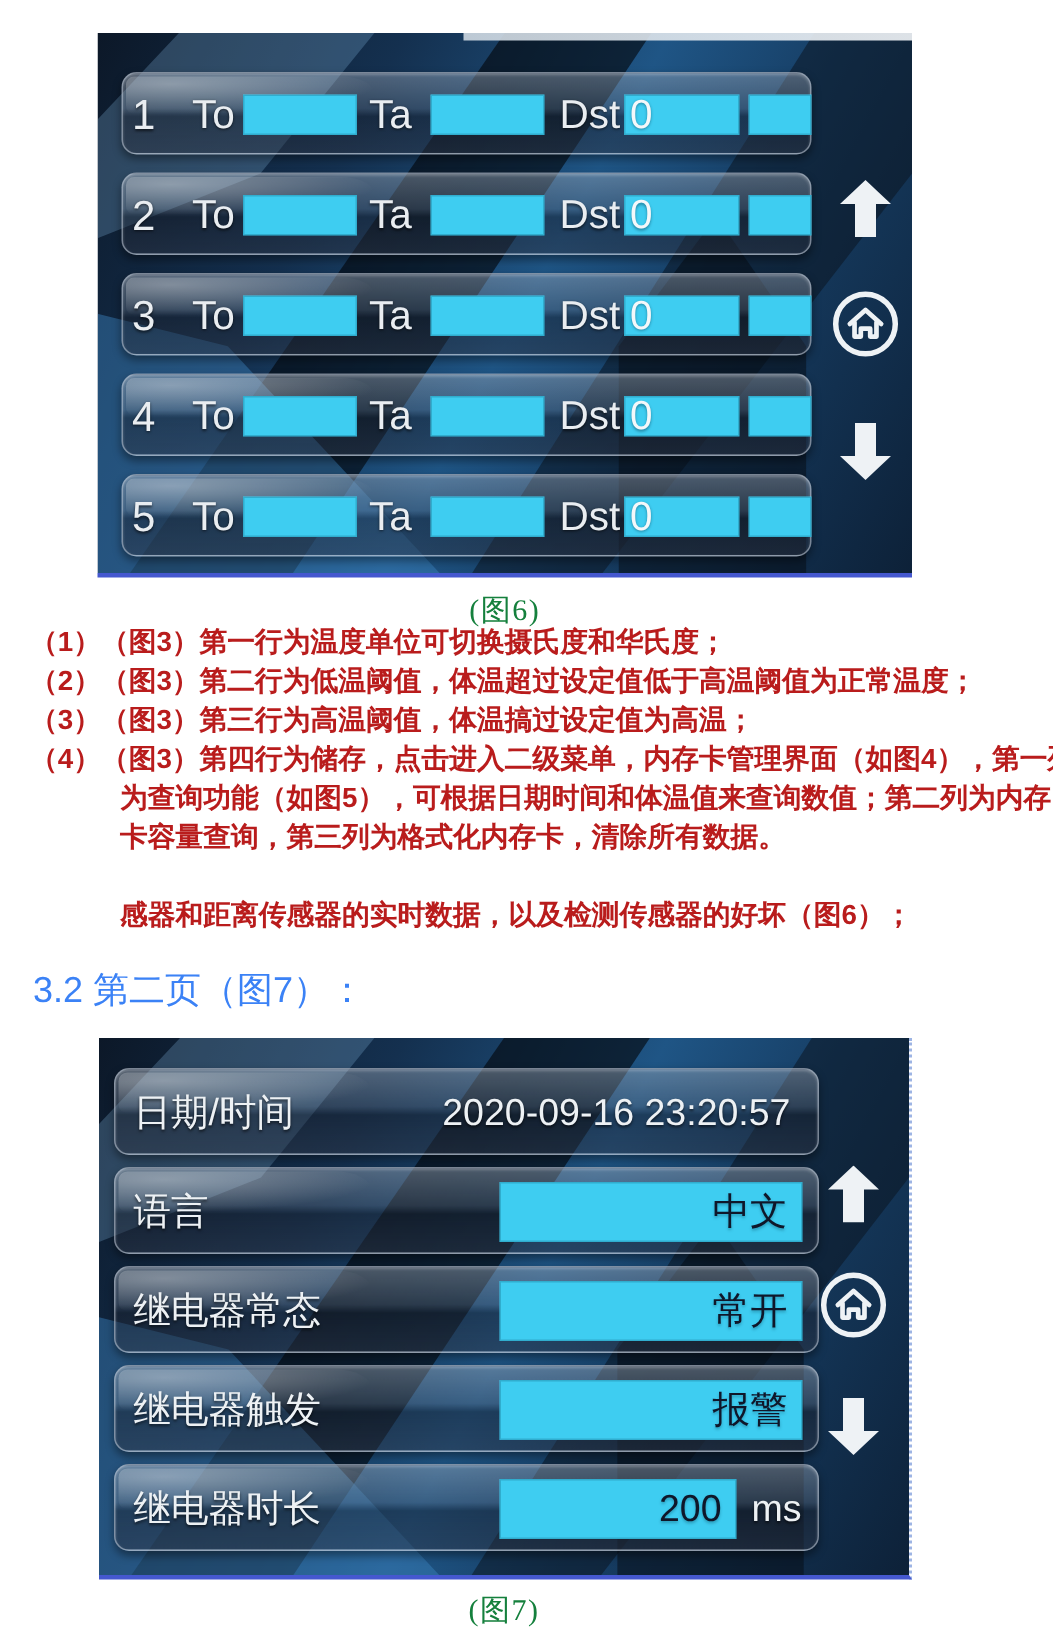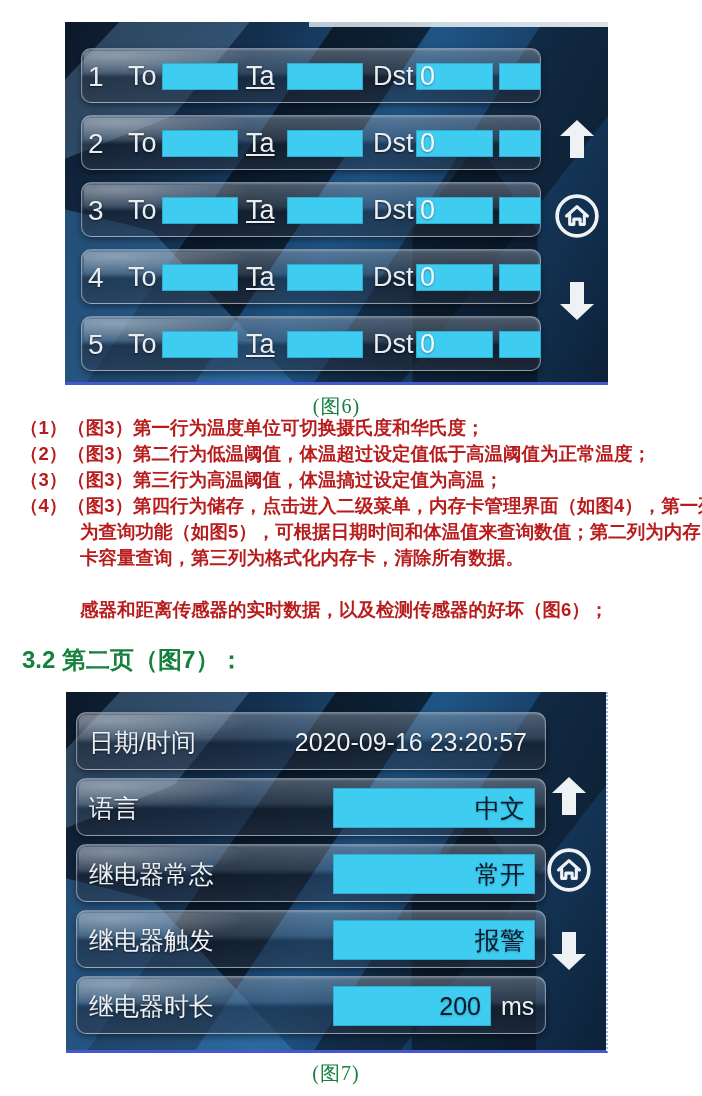--- a/index.html
+++ b/index.html
@@ -37,21 +37,21 @@
     background:radial-gradient(ellipse at 18% 20%,rgba(255,255,255,.32),rgba(255,255,255,0) 72%);
     pointer-events:none;
   }
 
   
   .f6-row{left:16px;width:460px;height:55px;}
   .f6-row span{position:absolute;}
   .f6-row .idx{left:6px;line-height:55px;font-size:28px;color:#e9edf1;text-shadow:0 1px 2px rgba(0,0,0,.6);}
   .f6-row .lbl{line-height:55px;font-size:27px;color:#e9edf1;text-shadow:0 1px 2px rgba(0,0,0,.6);}
   .f6-row .to{left:46px;}
-  .f6-row .ta{left:164px;text-decoration:underline;}
+  .f6-row .ta{left:164px;}
   .f6-row .dst{left:291px;}
   .cyan{background:#3ecdf1;box-shadow:inset 0 0 0 1px rgba(0,60,80,.22);}
   .f6-row .cyan{top:14px;height:27px;}
   .f6-row .c1{left:80px;width:76px;}
   .f6-row .c2{left:205px;width:76px;}
   .f6-row .c3{left:334px;width:77px;}
   .f6-row .c4{left:417px;width:42px;}
   .f6-row .zero{left:4px;top:-14px;line-height:55px;font-size:27px;color:#f4f8fa;text-shadow:0 1px 2px rgba(0,40,60,.45);}
 
   
@@ -67,21 +67,21 @@
   
   .nav{position:absolute;}
   .nav svg{display:block;}
 
   
   .caption{position:absolute;text-align:center;font-family:"Liberation Serif",serif;font-size:20px;color:#15803d;letter-spacing:1px;}
   #cap6{left:65px;top:393px;width:543px;}
   #cap7{left:66px;top:1060px;width:540px;}
   .note{position:absolute;left:20px;white-space:nowrap;font-weight:700;font-size:18.5px;line-height:20px;color:#b91c1c;}
   .note.indent{left:80px;}
-  #heading{position:absolute;left:22px;top:644px;font-weight:700;font-size:24px;color:#15803d;white-space:nowrap;}
+  #heading{position:absolute;left:22px;top:644px;font-weight:400;font-size:24px;color:#3b82f6;white-space:nowrap;}
 </style>
 </head>
 <body>
 
 <div id="page">
 
   <div id="fig6" class="fig">
     <div class="bg-layer bg-base"></div>
     <div class="bg-layer streak"></div>
     <div class="bg-layer band1"></div>

